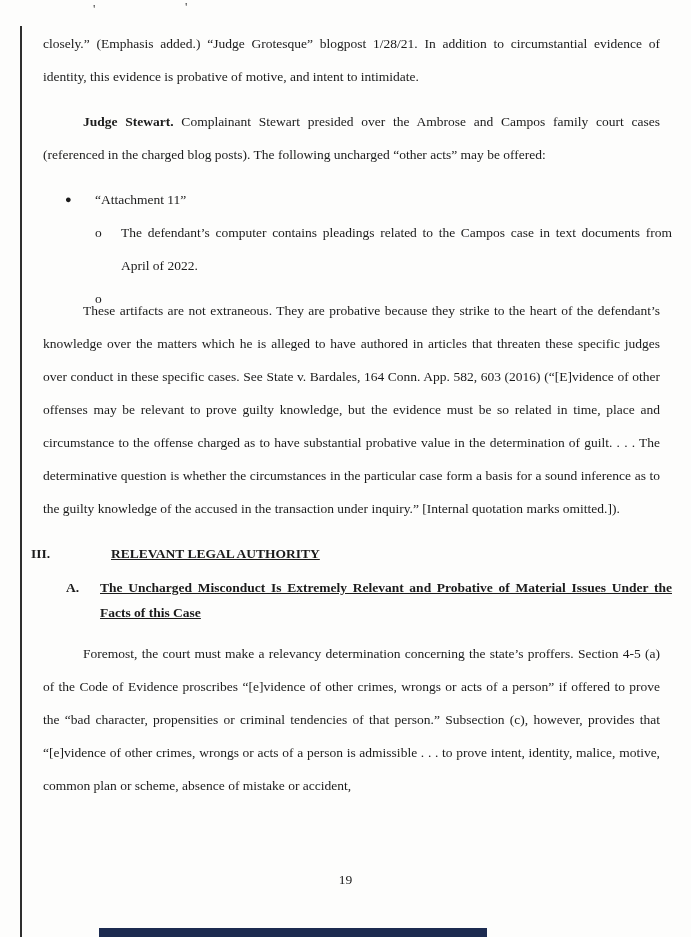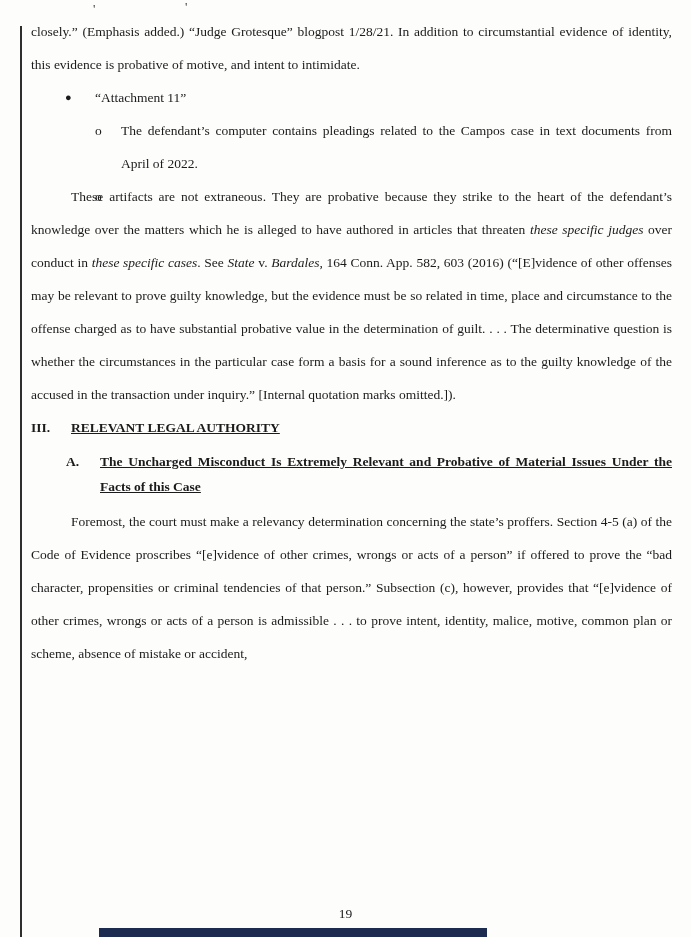--- a/index.html
+++ b/index.html
@@ -23,44 +23,44 @@
     background: #2e2e2e;
   }
   .content {
     position: absolute;
     left: 31px; top: 15px;
     width: 641px;
     font-size: 13.5px;
     line-height: 33px;
     text-align: justify;
   }
-  p.para { margin: 0; }
+  p.para { margin: 12px; }
   .indent { text-indent: 40px; }
   .bold { font-weight: bold; }
-  .italic { font-style: italic; }
+  .italic { }
   .li1 { position: relative; padding-left: 64px; }
   .li1 .marker { position: absolute; left: 34px; top: 0; font-size: 11px; }
   .li2 { position: relative; padding-left: 90px; }
   .li2 .marker { position: absolute; left: 64px; top: 0; }
   .h-main { position: relative; padding-left: 40px; font-weight: bold; text-align: left; }
   .h-main .num { position: absolute; left: 0; }
-  .h-main .title { text-decoration: underline; }
+  .h-main .title { text-decoration: underline; margin-left: 40px; }
   .h-sub {
     position: relative;
     padding-left: 69px;
     font-weight: bold;
     line-height: 25px;
     margin: 5px 0 6px 0;
     text-align: justify;
   }
   .h-sub .num { position: absolute; left: 35px; }
   .h-sub .title { text-decoration: underline; }
   .page-number {
     position: absolute;
-    left: 0; top: 906px;
+    left: 0; top: 872px;
     width: 691px;
     text-align: center;
     font-size: 13.5px;
   }
   .bottom-bar {
     position: absolute;
     left: 99px; top: 928px;
     width: 388px; height: 9px;
     background: #1c2b50;
   }
@@ -72,20 +72,21 @@
 
   <span class="scan-mark m1">'</span>
   <span class="scan-mark m2">'</span>
 
   <div class="margin-line"></div>
 
   <div class="content">
 
     <p class="para">closely.” (Emphasis added.) “Judge Grotesque” blogpost 1/28/21. In addition to circumstantial evidence of identity, this evidence is probative of motive, and intent to intimidate.</p>
 
+    <p class="para indent"><span class="bold">Judge Stewart.</span><span> Complainant Stewart presided over the Ambrose and Campos family court cases (referenced in the charged blog posts). The following uncharged “other acts” may be offered:</span></p>
 
     <div class="li1">
       <span class="marker">●</span><span>“Attachment 11”</span>
     </div>
 
     <div class="li2">
       <span class="marker">o</span><span>The defendant’s computer contains pleadings related to the Campos case in text documents from April of 2022.</span>
     </div>
 
     <div class="li2">

